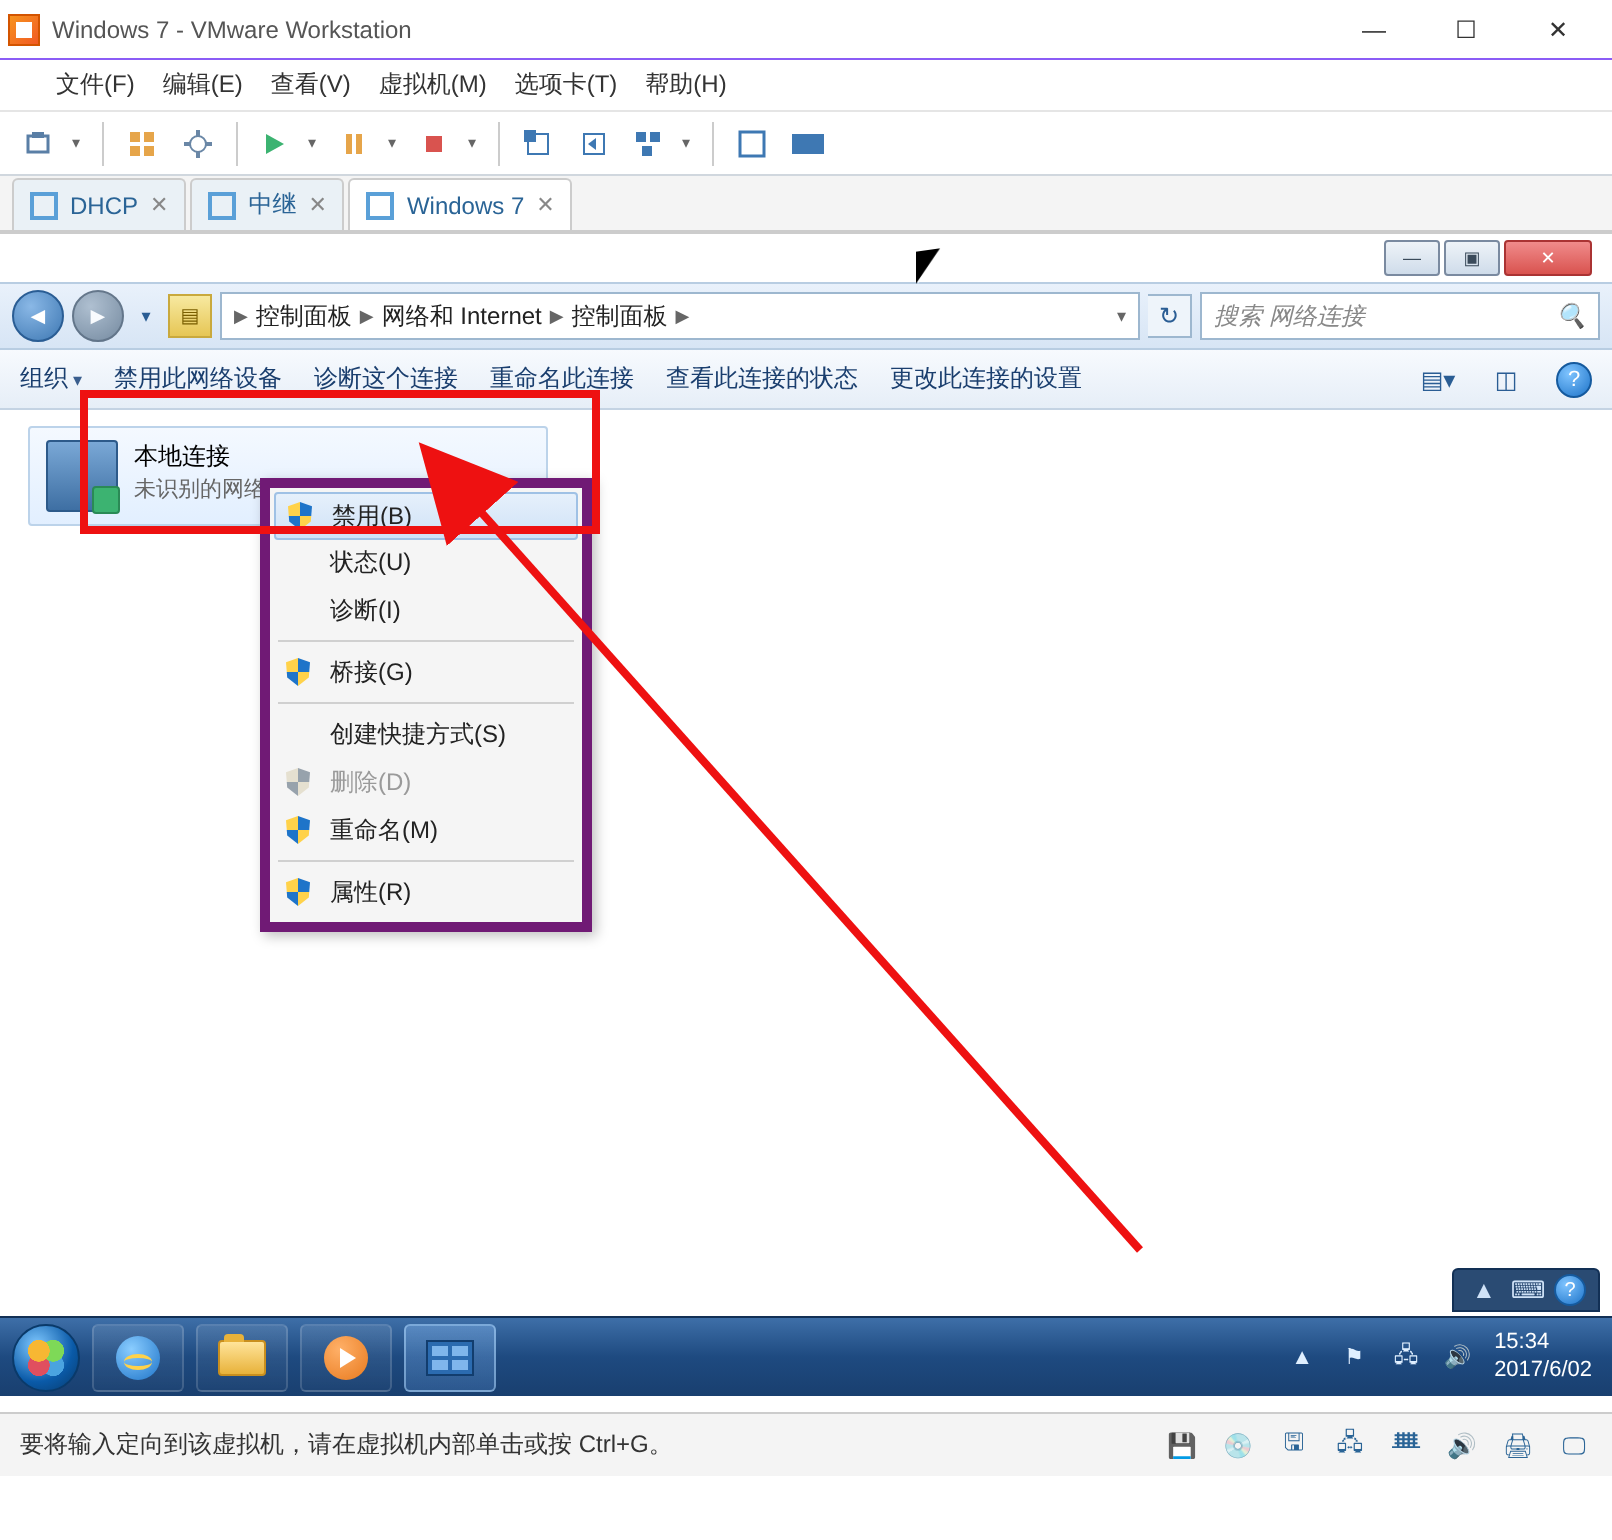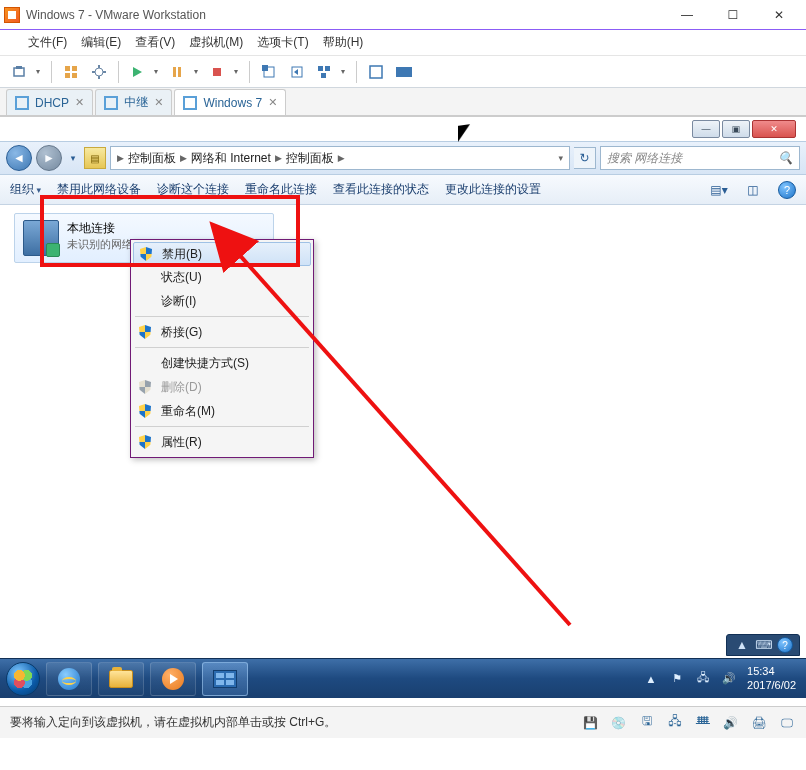--- a/index.html
+++ b/index.html
@@ -58,21 +58,21 @@
 .explorer-content { position:relative; height: 460px; background:#fff; }
 
 .net-item { position:absolute; left:14px; top:8px; width:260px; height:50px; border:1px solid #bcd3ea; background:linear-gradient(#f4f9ff,#e2efff); border-radius:2px; display:flex; align-items:flex-start; padding:6px 8px; gap:8px; }
 .net-item .nicon { width:36px; height:36px; background:linear-gradient(#7aa8d6,#3e6fa3); border:1px solid #2d5a8a; border-radius:2px; position:relative; }
 .net-item .nicon::after { content:""; position:absolute; right:-2px; bottom:-2px; width:12px; height:12px; background:#3cb371; border:1px solid #2a8a55; border-radius:2px; }
 .net-item .ntext { display:flex; flex-direction:column; }
 .net-item .nt1 { color:#000; }
 .net-item .nt2 { color:#666; font-size:11px; }
 
 
-.ctxmenu { position:absolute; left:130px; top:34px; width:184px; background:#f5f5f5; border:1px solid #701a75; box-shadow:2px 2px 6px rgba(0,0,0,.25); padding:3px 2px; }
+.ctxmenu { position:absolute; left:130px; top:34px; width:166px; background:#f5f5f5; border:5px solid #701a75; box-shadow:2px 2px 6px rgba(0,0,0,.25); padding:3px 2px; }
 .ctxmenu .citem { height:24px; display:flex; align-items:center; gap:8px; padding:0 8px 0 6px; color:#222; }
 .ctxmenu .citem.hover { background:linear-gradient(#e6f0fb,#cfe2f7); border:1px solid #9fc1e5; border-radius:2px; height:24px; margin:-1px 0; }
 .ctxmenu .citem.disabled { color:#9a9a9a; }
 .ctxmenu .csep { height:1px; background:#d0d0d0; margin:3px 2px; }
 .ctxmenu .shield { width:14px; height:14px; display:inline-block; }
 .ctxmenu .shield::before { content:""; display:block; width:12px; height:14px; background:conic-gradient(#1e74c9 0 25%, #ffd24a 0 50%, #1e74c9 0 75%, #ffd24a 0 100%); clip-path: polygon(50% 0, 100% 15%, 95% 70%, 50% 100%, 5% 70%, 0 15%); }
 .ctxmenu .shield.dim::before { filter:grayscale(80%) opacity(.6); }
 .ctxmenu .spacer { width:14px; height:14px; }
 
 

